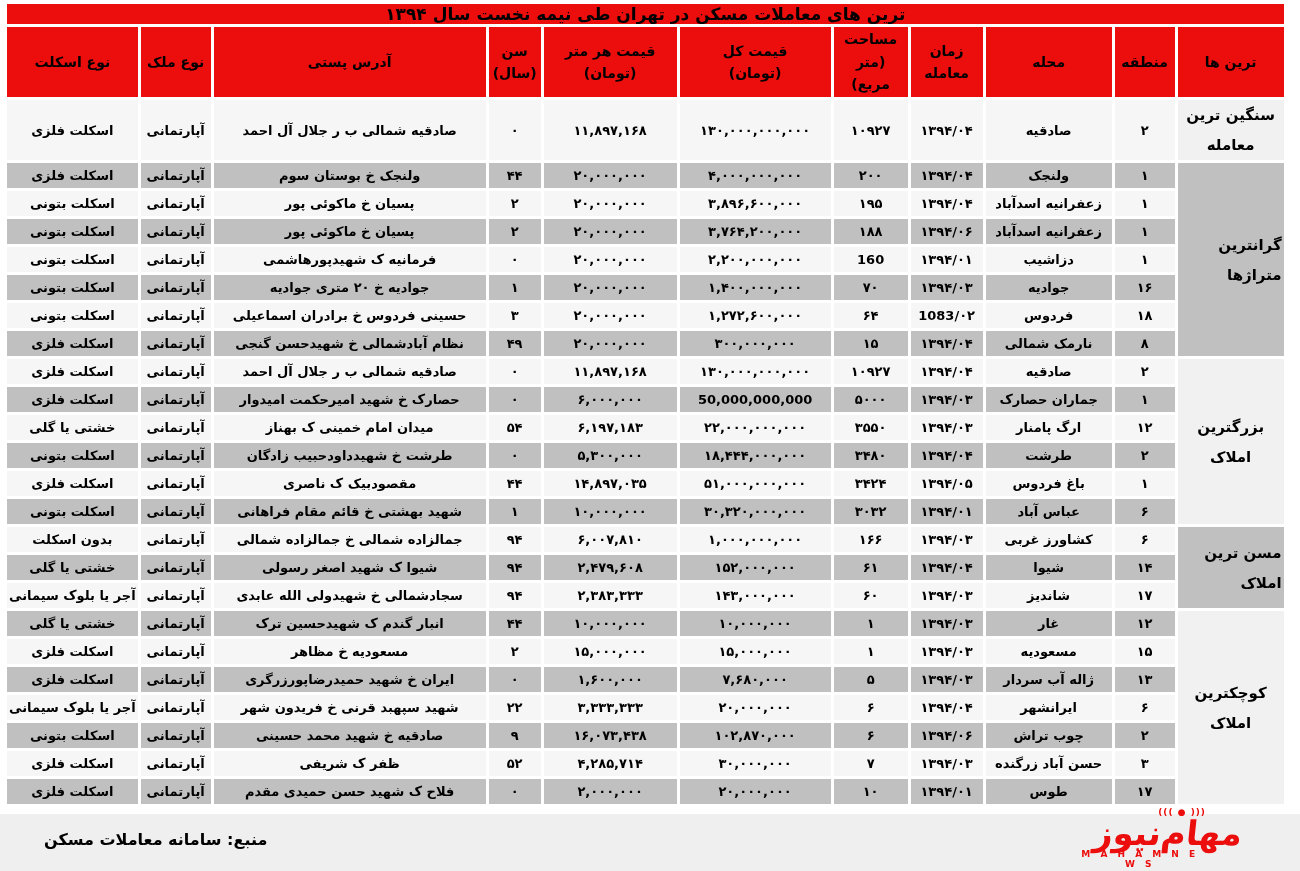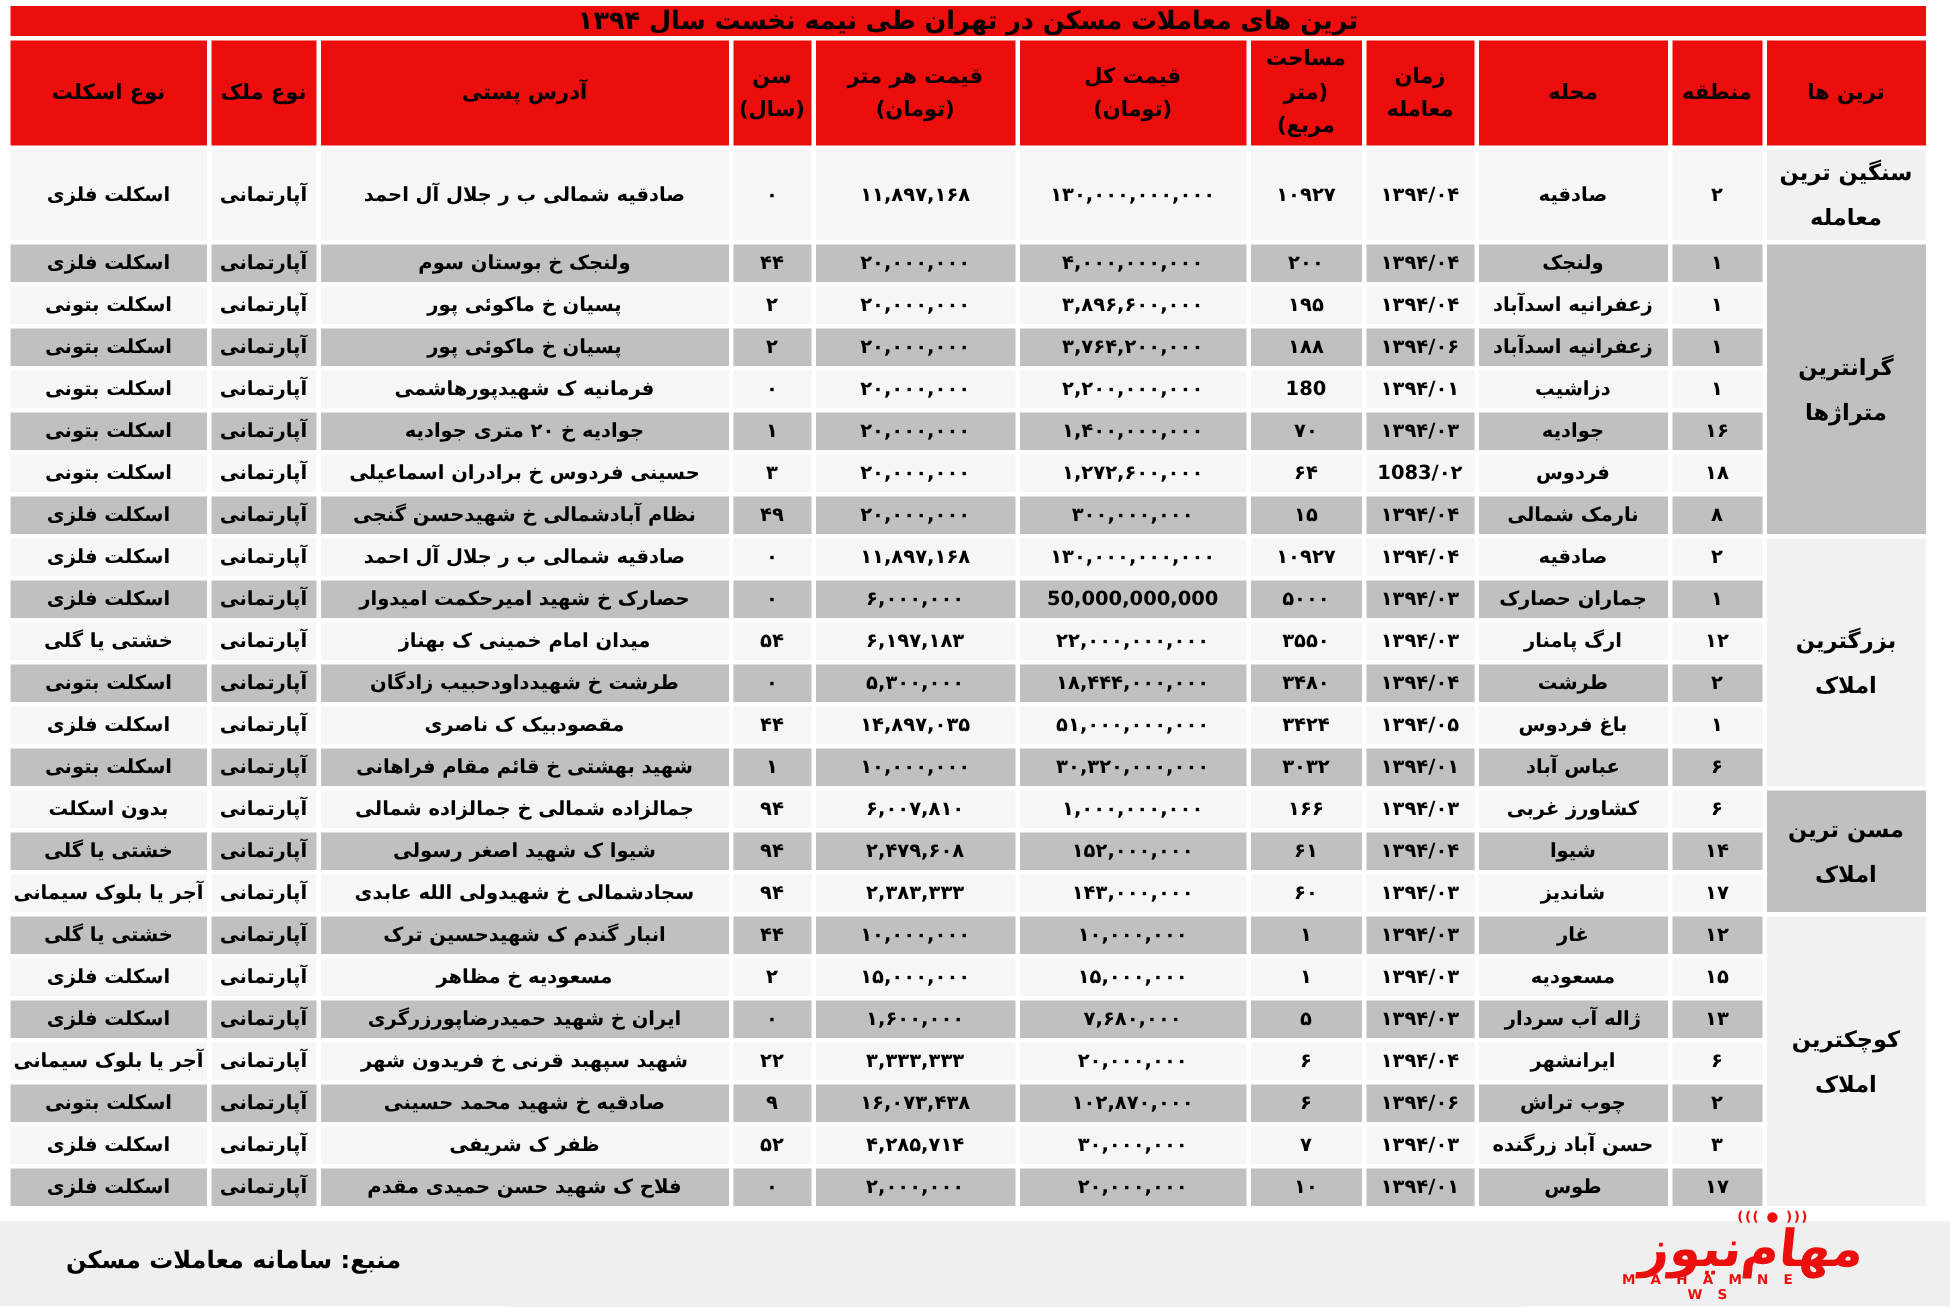--- a/index.html
+++ b/index.html
@@ -57,21 +57,21 @@
   tr.tall td.data{height:54px;}
   td.group{
     color:#000;
     font-weight:bold;
     font-size:15px;
     white-space:pre-line;
     line-height:2.0;
     margin-left:48px;
   }
   td.group.light{background:#f2f1f1;}
-  td.group.gray{background:var(--row-gray);}
+  td.group.gray{background:var(--row-gray);text-align:right;}
   .footer-band{
     position:absolute;
     left:0;right:0;bottom:0;
     height:57px;
     background:var(--footer-bg);
   }
   .source-note{
     position:absolute;
     left:44px;top:16px;
     direction:rtl;
@@ -204,21 +204,21 @@
           <td class="data">۲۰,۰۰۰,۰۰۰</td>
           <td class="data">۲</td>
           <td class="data">پسیان خ ماکوئی پور</td>
           <td class="data">آپارتمانی</td>
           <td class="data">اسکلت بتونی</td>
         </tr>
         <tr class="light">
           <td class="data">۱</td>
           <td class="data">دزاشیب</td>
           <td class="data">۱۳۹۴/۰۱</td>
-          <td class="data">180</td>
+          <td class="data">160</td>
           <td class="data">۲,۲۰۰,۰۰۰,۰۰۰</td>
           <td class="data">۲۰,۰۰۰,۰۰۰</td>
           <td class="data">۰</td>
           <td class="data">فرمانیه ک شهیدپورهاشمی</td>
           <td class="data">آپارتمانی</td>
           <td class="data">اسکلت بتونی</td>
         </tr>
         <tr class="gray">
           <td class="data">۱۶</td>
           <td class="data">جوادیه</td>

